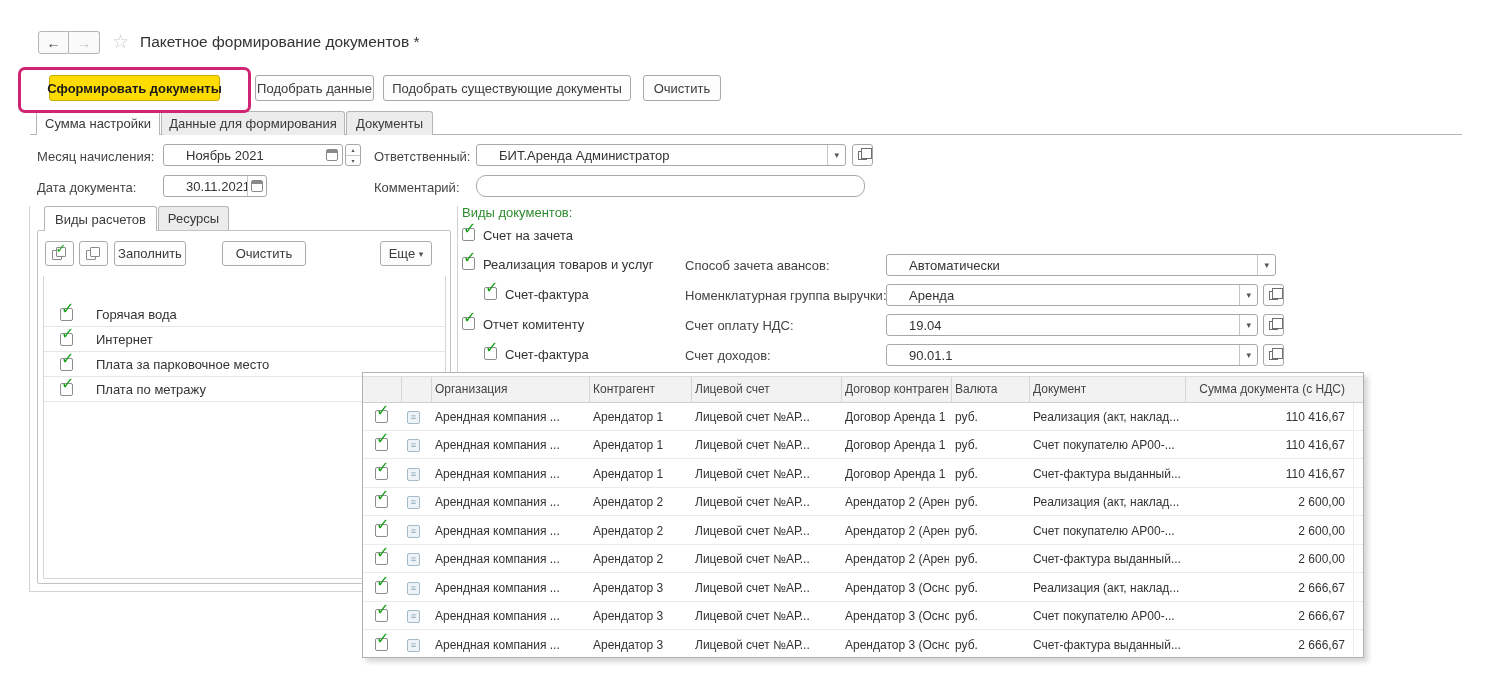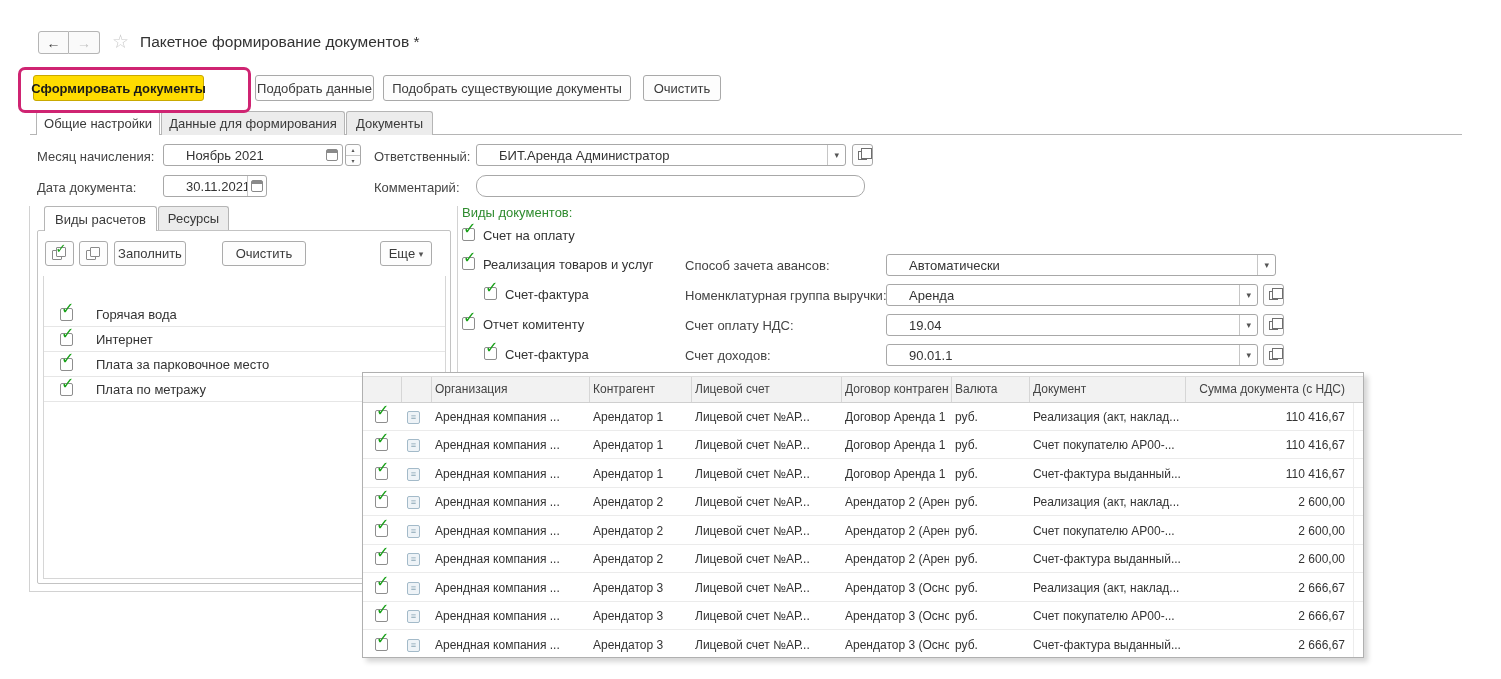--- a/index.html
+++ b/index.html
@@ -107,29 +107,29 @@
 
   <div class="navbtn first abs" style="left:38px;top:31px;">
       <span>←</span>
     </div>
   <div class="navbtn second abs" style="left:69px;top:31px;">
       <span>→</span>
     </div>
   <div class="star" style="left:112px;top:30px;">☆</div>
   <div class="lbl" style="left:140px;top:33px;font-size:15.5px;color:#333;">Пакетное формирование документов *</div>
 
-  <div class="btn btn-yellow" style="left:33px;top:75px;width:171px;">Сформировать документы</div>
+  <div class="btn btn-yellow" style="left:49px;top:75px;width:171px;">Сформировать документы</div>
   <div class="btn" style="left:255px;top:75px;width:119px;">Подобрать данные</div>
   <div class="btn" style="left:383px;top:75px;width:248px;">Подобрать существующие документы</div>
   <div class="btn" style="left:643px;top:75px;width:78px;">Очистить</div>
   <div class="highlight"></div>
 
   <div class="hline" style="left:30px;top:134px;width:1432px;"></div>
   <div class="tab active" style="left:36px;top:111px;width:124px;">
-      <span>Общие настройки</span>
+      <span>Сумма настройки</span>
     </div>
   <div class="tab" style="left:161px;top:111px;width:184px;">
       <span>Данные для формирования</span>
     </div>
   <div class="tab" style="left:346px;top:111px;width:87px;">
       <span>Документы</span>
     </div>
 
   <div class="lbl" style="left:37px;top:149px;">Месяц начисления:</div>
   <div class="field" style="left:163px;top:144px;width:180px;">
@@ -218,21 +218,21 @@
         <span class="ck">✓</span>
       </span>
     <span class="txt">Плата по метражу</span>
   </div>
 
   <div class="lbl green-title" style="left:462px;top:205px;">Виды документов:</div>
 
   <span class="cb" style="left:462px;top:228px;">
       <span class="ck">✓</span>
     </span>
-  <div class="lbl" style="left:483px;top:228px;color:#333;">Счет на оплату</div>
+  <div class="lbl" style="left:483px;top:228px;color:#333;">Счет на зачета</div>
 
   <span class="cb" style="left:462px;top:257px;">
       <span class="ck">✓</span>
     </span>
   <div class="lbl" style="left:483px;top:257px;color:#333;">Реализация товаров и услуг</div>
 
   <span class="cb" style="left:484px;top:287px;">
       <span class="ck">✓</span>
     </span>
   <div class="lbl" style="left:505px;top:287px;color:#333;">Счет-фактура</div>

